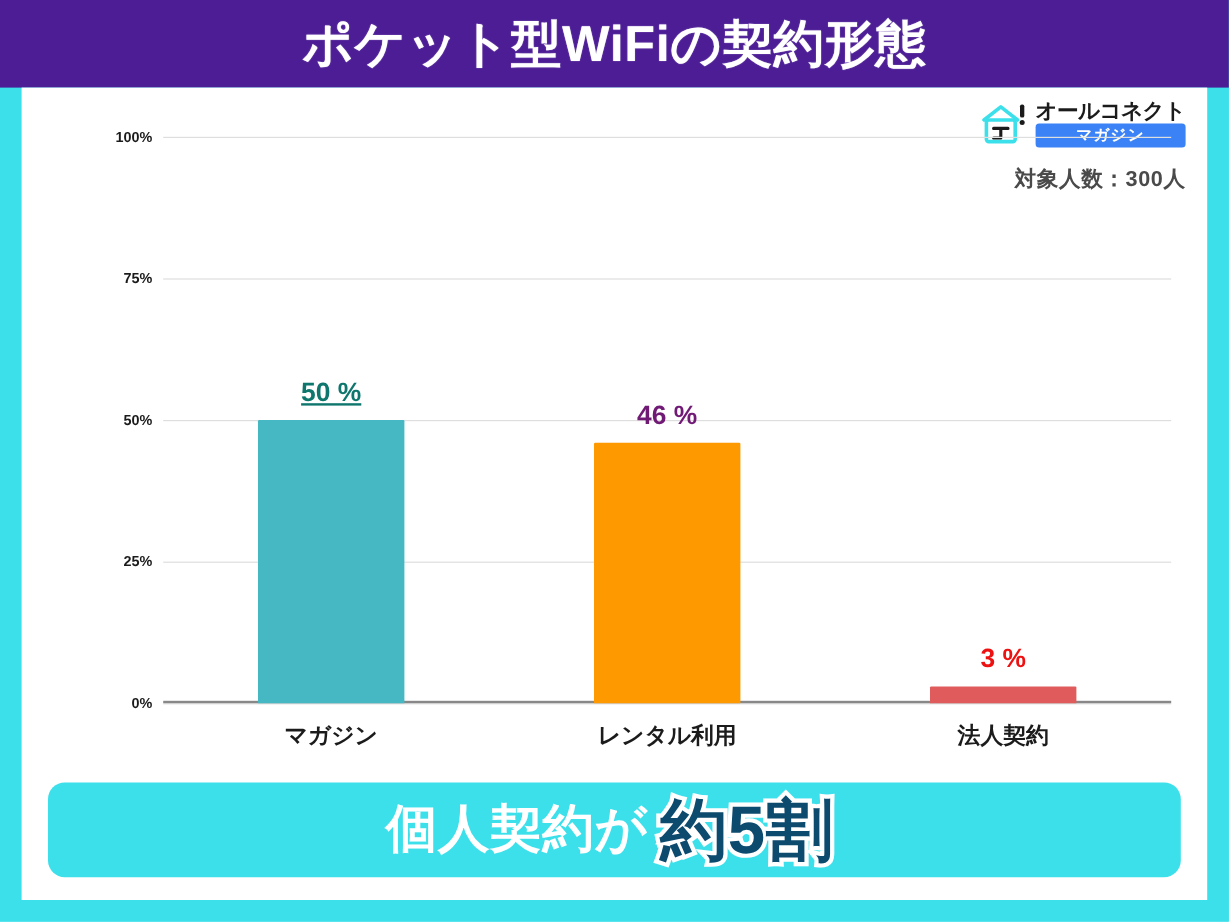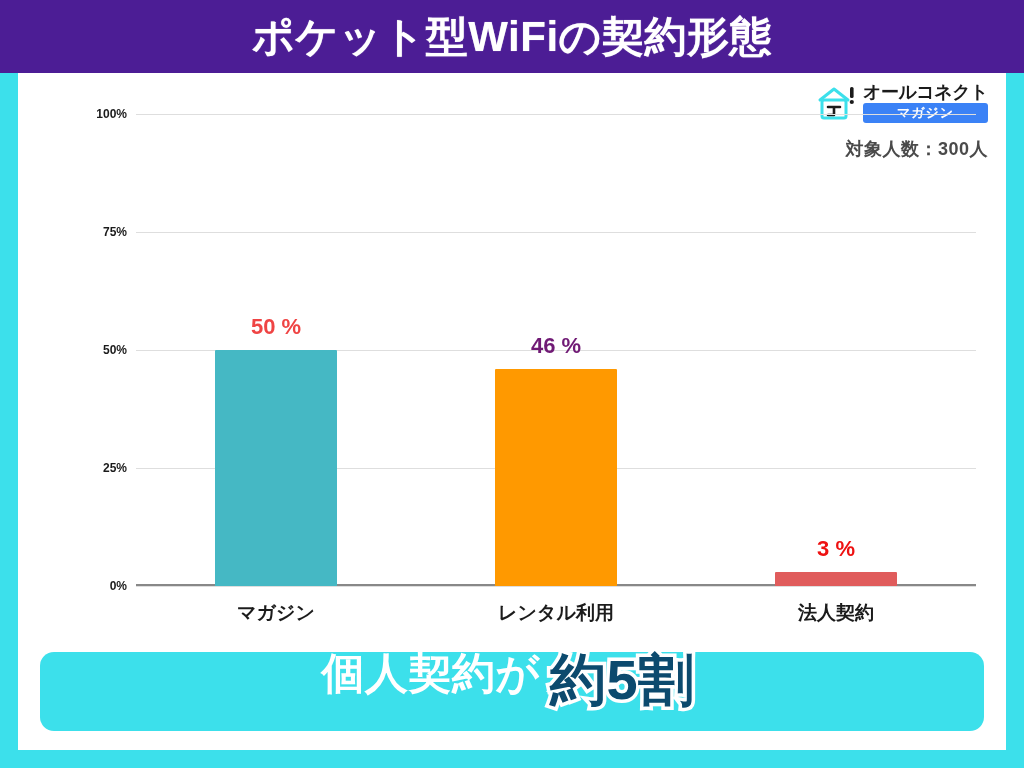--- a/index.html
+++ b/index.html
@@ -198,20 +198,21 @@
     align-items: flex-start;
     justify-content: center;
   }
   .caption-pill {
     margin-top: 17px;
     width: 944px;
     height: 79px;
     background: #3ce0eb;
     border-radius: 14px;
     display: flex;
+    align-items: center;
     justify-content: center;
     gap: 2px;
   }
   .cap-seg {
     color: #ffffff;
     font-size: 43px;
     font-weight: 700;
     line-height: 1;
     white-space: nowrap;
     letter-spacing: 0.5px;
@@ -271,21 +272,21 @@
           <div class="gridline" style="top: 25%;">
             <div class="ytick">75%</div>
           </div>
           <div class="gridline" style="top: 0%;">
             <div class="ytick">100%</div>
           </div>
         </div>
       <div class="axis-baseline"></div>
       <div class="bars" id="bars">
           <div class="bar-slot">
-            <div class="bar-value" style="color: #ef4444; bottom: 246px;">50 %</div>
+            <div class="bar-value" style="color: #0f766e; bottom: 246px; text-decoration: underline;">50 %</div>
             <div class="bar" style="height: 236px; background: rgb(69, 184, 196);"></div>
             <div class="cat-label">マガジン</div>
           </div>
           <div class="bar-slot">
             <div class="bar-value" style="color: #701a75; bottom: 227.12px;">46 %</div>
             <div class="bar" style="height: 217.12px; background: rgb(255, 153, 0);"></div>
             <div class="cat-label">レンタル利用</div>
           </div>
           <div class="bar-slot">
             <div class="bar-value" style="color: rgb(238, 17, 17); bottom: 24.16px;">3 %</div>

